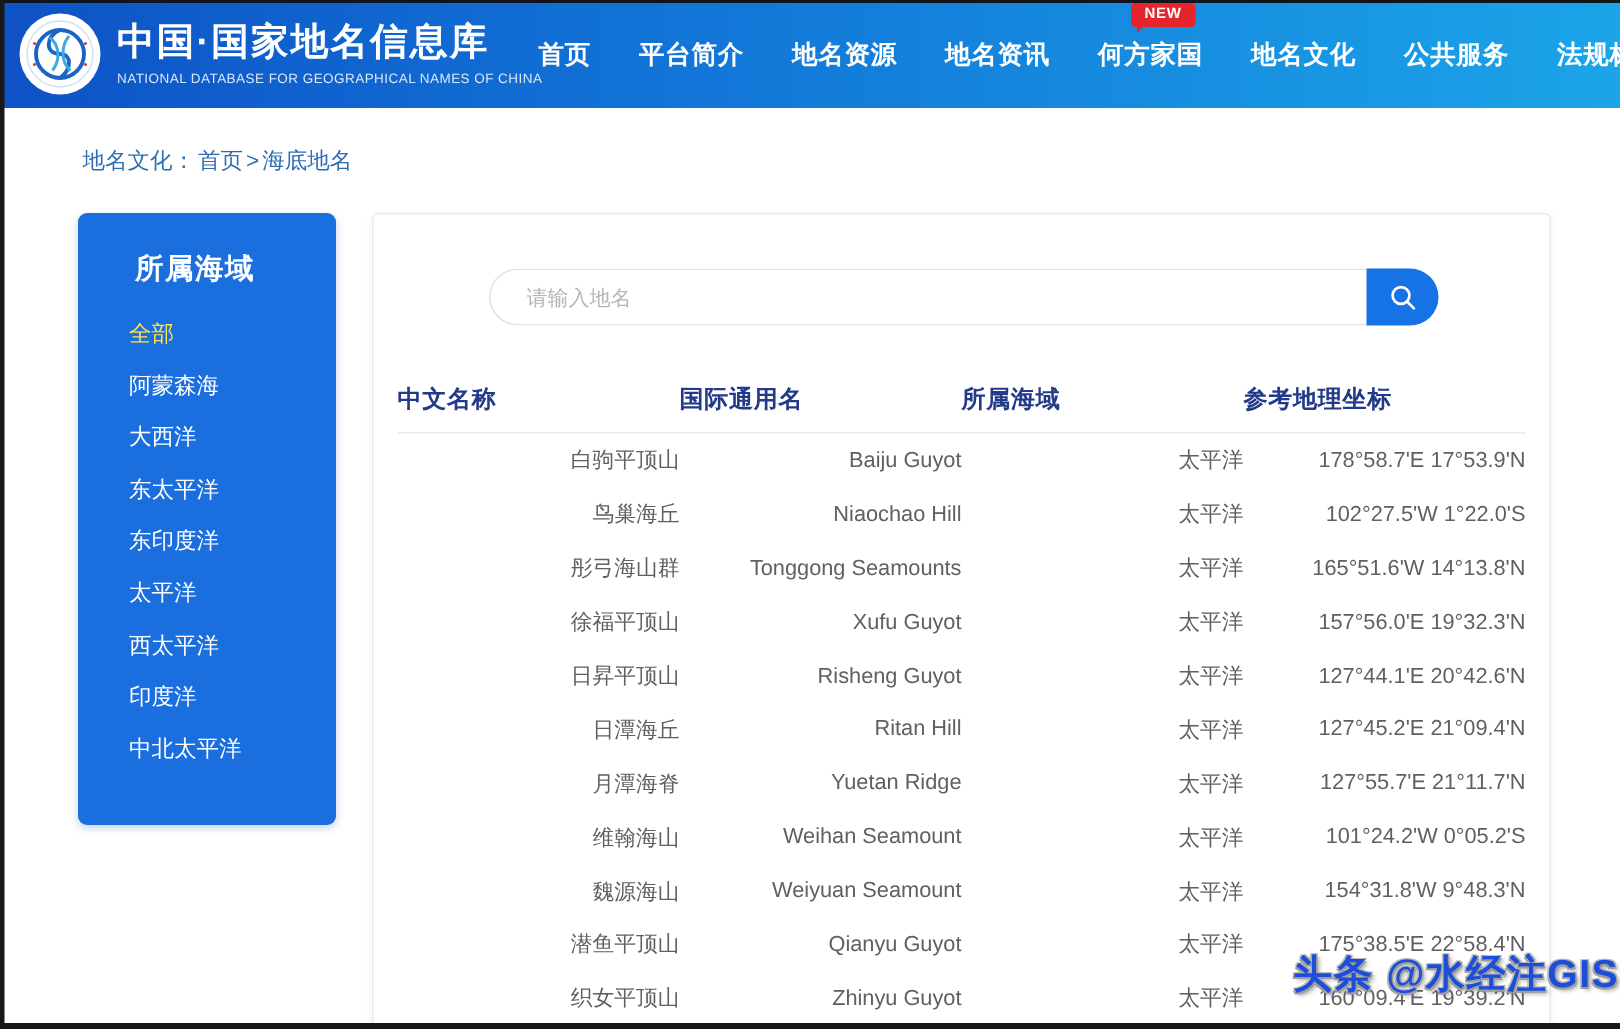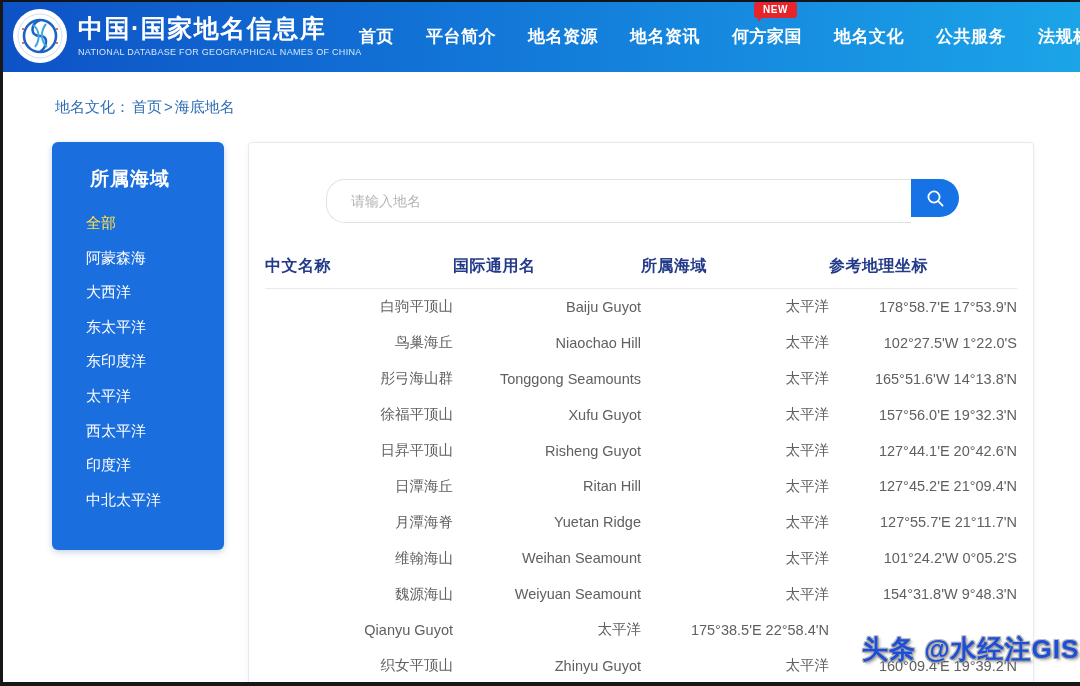--- a/index.html
+++ b/index.html
@@ -37,21 +37,21 @@
   .sidebar { position:absolute; left:52px; top:142px; width:172px; height:408px;
     background:#1b6edd; border-radius:6px; color:#fff; z-index:5; box-shadow:0 2px 6px rgba(20,70,160,0.25); }
   .sidebar-title { margin:24px 0 0 38px; font-size:19px; font-weight:bold; letter-spacing:1px; }
   .side-list { margin-top:14px; }
   .side-item { padding-left:34px; line-height:34.6px; font-size:15px; color:#ffffff; cursor:pointer; }
   .side-item.active { color:#ffe04a; }
 
   
   .panel { position:absolute; left:248px; top:142px; width:786px; height:570px; background:#fff;
     border:1px solid #e8eaee; border-radius:4px; box-shadow:0 1px 6px rgba(0,0,0,0.05); z-index:4; }
-  .search-wrap { position:absolute; left:77px; top:36px; width:633px; height:44px; display:flex; }
+  .search-wrap { position:absolute; left:77px; top:36px; width:633px; height:38px; display:flex; }
   .search-input { flex:1; border:1px solid #e2e2e2; border-right:none; border-radius:19px 0 0 19px;
     padding:0 0 0 24px; font-size:14px; color:#333; outline:none; font-family:inherit; }
   .search-input::placeholder { color:#b5b5b5; }
   .search-btn { width:48px; height:38px; border:none; background:#1673e6; border-radius:0 19px 19px 0;
     display:flex; align-items:center; justify-content:center; cursor:pointer; }
 
   .table { position:absolute; left:16px; top:102px; width:752px; }
   .thead { display:grid; grid-template-columns:repeat(4,1fr); height:44px; align-items:center;
     color:#223a88; font-weight:bold; font-size:16px; border-bottom:1px solid #e9e9e9; letter-spacing:0.5px; }
   .tr { display:grid; grid-template-columns:repeat(4,1fr); height:35.9px; align-items:center;
@@ -185,20 +185,21 @@
           <div>太平洋</div>
           <div>101°24.2'W 0°05.2'S</div>
         </div>
         <div class="tr">
           <div>魏源海山</div>
           <div>Weiyuan Seamount</div>
           <div>太平洋</div>
           <div>154°31.8'W 9°48.3'N</div>
         </div>
         <div class="tr">
+          <div>潜鱼平顶山</div>
           <div>Qianyu Guyot</div>
           <div>太平洋</div>
           <div>175°38.5'E 22°58.4'N</div>
         </div>
         <div class="tr">
           <div>织女平顶山</div>
           <div>Zhinyu Guyot</div>
           <div>太平洋</div>
           <div>160°09.4'E 19°39.2'N</div>
         </div>

